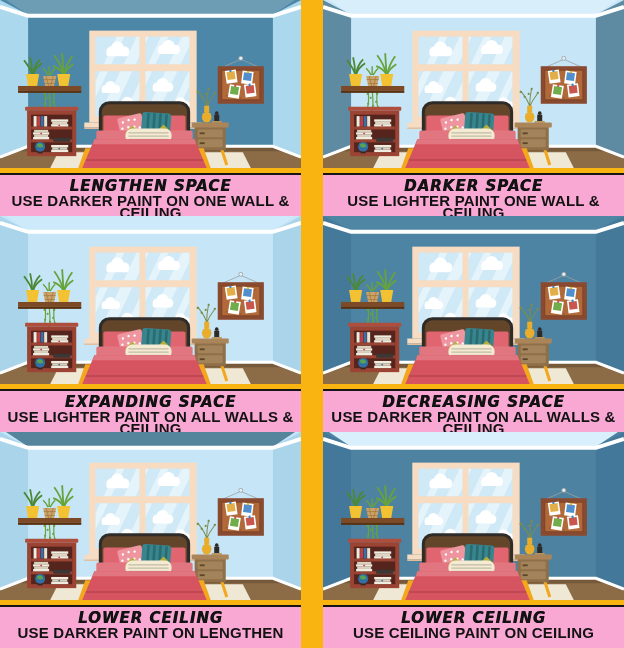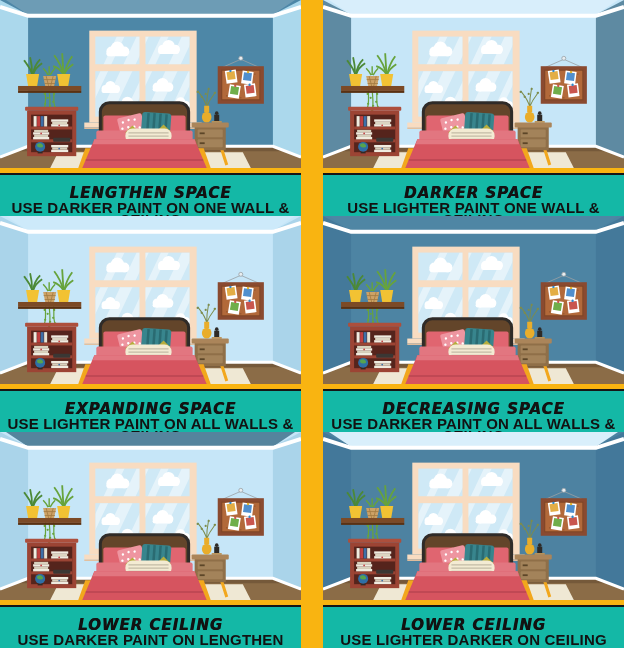--- a/index.html
+++ b/index.html
@@ -8,21 +8,21 @@
     display:grid;
     grid-template-columns:1fr 22px 1fr;
     grid-template-rows:168px 7px 41px 168px 7px 41px 168px 7px 41px;
     font-family:"Liberation Sans",sans-serif;
     position:relative;background:#fff;overflow:hidden;
   }
   .divider{grid-column:2;grid-row:1/-1;background:var(--divider);}
   .scene{overflow:hidden;position:relative;}
   .scene svg{display:block;width:100%;height:100%;}
   .strip{background:var(--divider);border-bottom:2px solid #161616;box-sizing:border-box;}
-  .caption{background:#14b8a6;text-align:center;padding-top:10px;box-sizing:border-box;}
+  .caption{background:#f9a8d4;text-align:center;padding-top:3px;box-sizing:border-box;}
   .title{
     font-family:"DejaVu Sans",sans-serif;
     font-style:italic;font-weight:900;
     font-size:15px;line-height:17px;letter-spacing:1px;
     color:var(--text);text-shadow:0.5px 0 0 var(--text);
   }
   .subtitle{
     font-family:Liberation Sans, sans-serif;
     font-weight:bold;font-size:15px;line-height:12px;letter-spacing:0.2px;
     color:var(--text);
@@ -1569,15 +1569,15 @@
   </svg>
 </div>
   <div class="strip" style="grid-column:1;grid-row:8"></div>
   <div class="strip" style="grid-column:3;grid-row:8"></div>
   <div class="caption" style="grid-column:1;grid-row:9">
     <div class="title">LOWER CEILING</div>
     <div class="subtitle">USE DARKER PAINT ON LENGTHEN</div>
   </div>
   <div class="caption" style="grid-column:3;grid-row:9">
     <div class="title">LOWER CEILING</div>
-    <div class="subtitle">USE LIGHTER DARKER ON CEILING</div>
+    <div class="subtitle">USE CEILING PAINT ON CEILING</div>
   </div>
 </div>
 
 </body></html>

